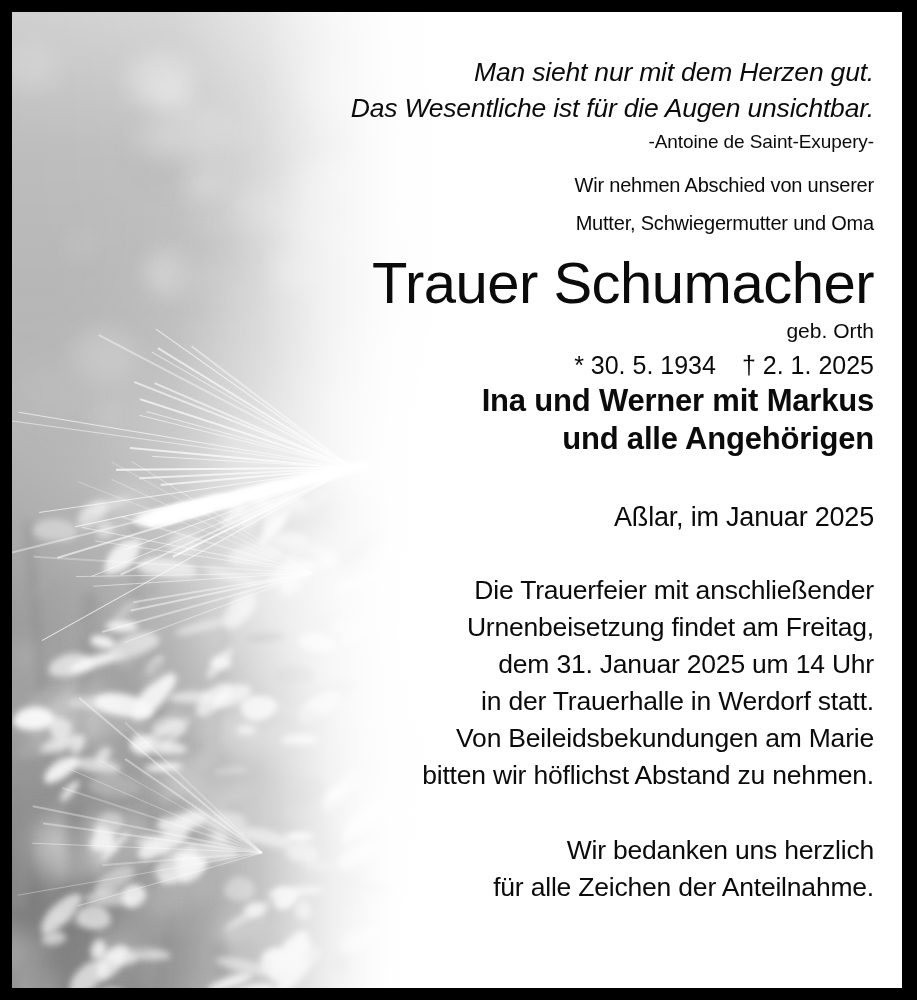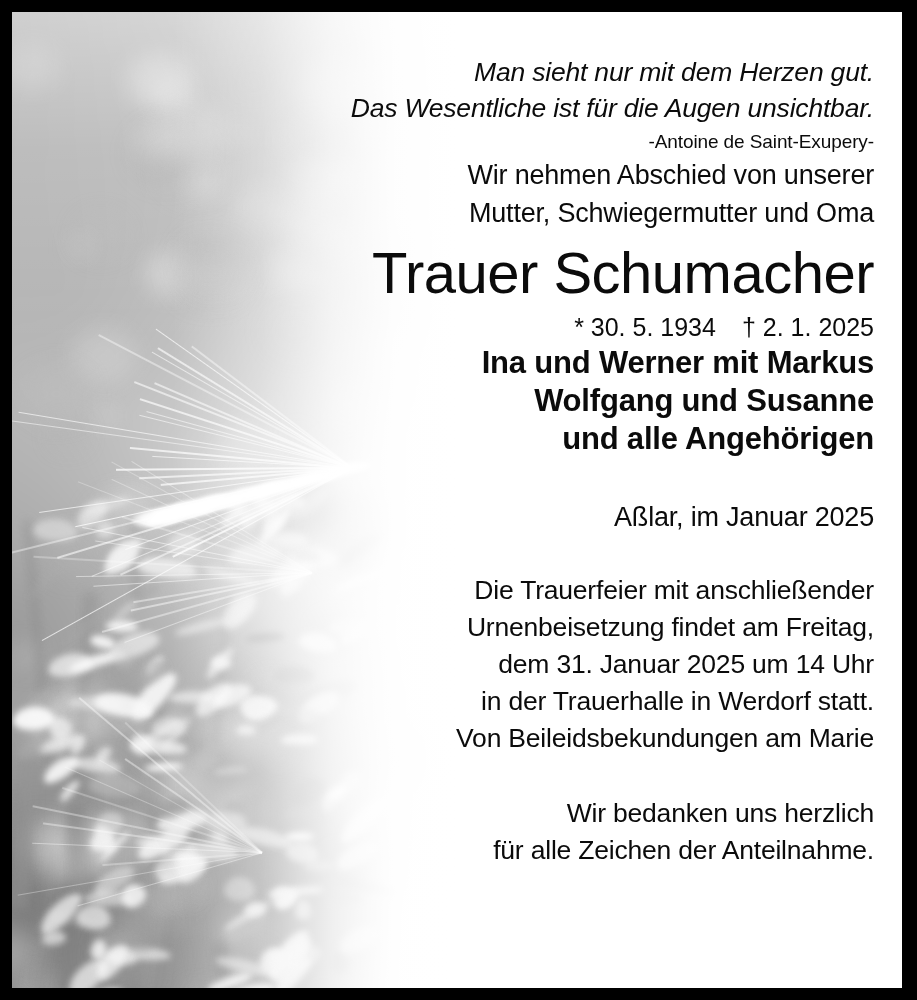--- a/index.html
+++ b/index.html
@@ -130,23 +130,24 @@
   }
 
   .attribution {
     font-size: 19px;
     line-height: 28px;
     letter-spacing: -0.1px;
     margin-top: 2px;
   }
 
   .intro {
-    font-size: 27px;
+    font-size: 20px;
     line-height: 38px;
     letter-spacing: -0.2px;
+    margin-top: 10px;
   }
 
   .name {
     font-size: 58px;
     line-height: 66px;
     letter-spacing: -0.5px;
     font-weight: 400;
     margin-top: 8px;
   }
 
@@ -620,40 +621,41 @@
 
       <div class="attribution">-Antoine de Saint-Exupery-</div>
 
       <div class="intro">
         <span class="line">Wir nehmen Abschied von unserer</span>
         <span class="line">Mutter, Schwiegermutter und Oma</span>
       </div>
 
       <div class="name">Trauer Schumacher</div>
 
+      <div class="maidenname">geb. Orth</div>
 
       <div class="dates">
         <span>* 30. 5. 1934</span><span class="gap"></span><span>† 2. 1. 2025</span>
       </div>
 
 
       <div class="mourners">
         <span class="line">Ina und Werner mit Markus</span>
-        <span class="line">Wolfgang und Susanne</span>
         <span class="line">und alle Angehörigen</span>
       </div>
 
       <div class="place">Aßlar, im Januar 2025</div>
 
       <div class="details">
         <span class="line">Die Trauerfeier mit anschließender</span>
         <span class="line">Urnenbeisetzung findet am Freitag,</span>
         <span class="line">dem 31. Januar 2025 um 14 Uhr</span>
         <span class="line">in der Trauerhalle in Werdorf statt.</span>
         <span class="line">Von Beileidsbekundungen am Marie</span>
+        <span class="line">bitten wir höflichst Abstand zu nehmen.</span>
       </div>
 
       <div class="thanks">
         <span class="line">Wir bedanken uns herzlich</span>
         <span class="line">für alle Zeichen der Anteilnahme.</span>
       </div>
 
     </div>
   </div>
 </div>

